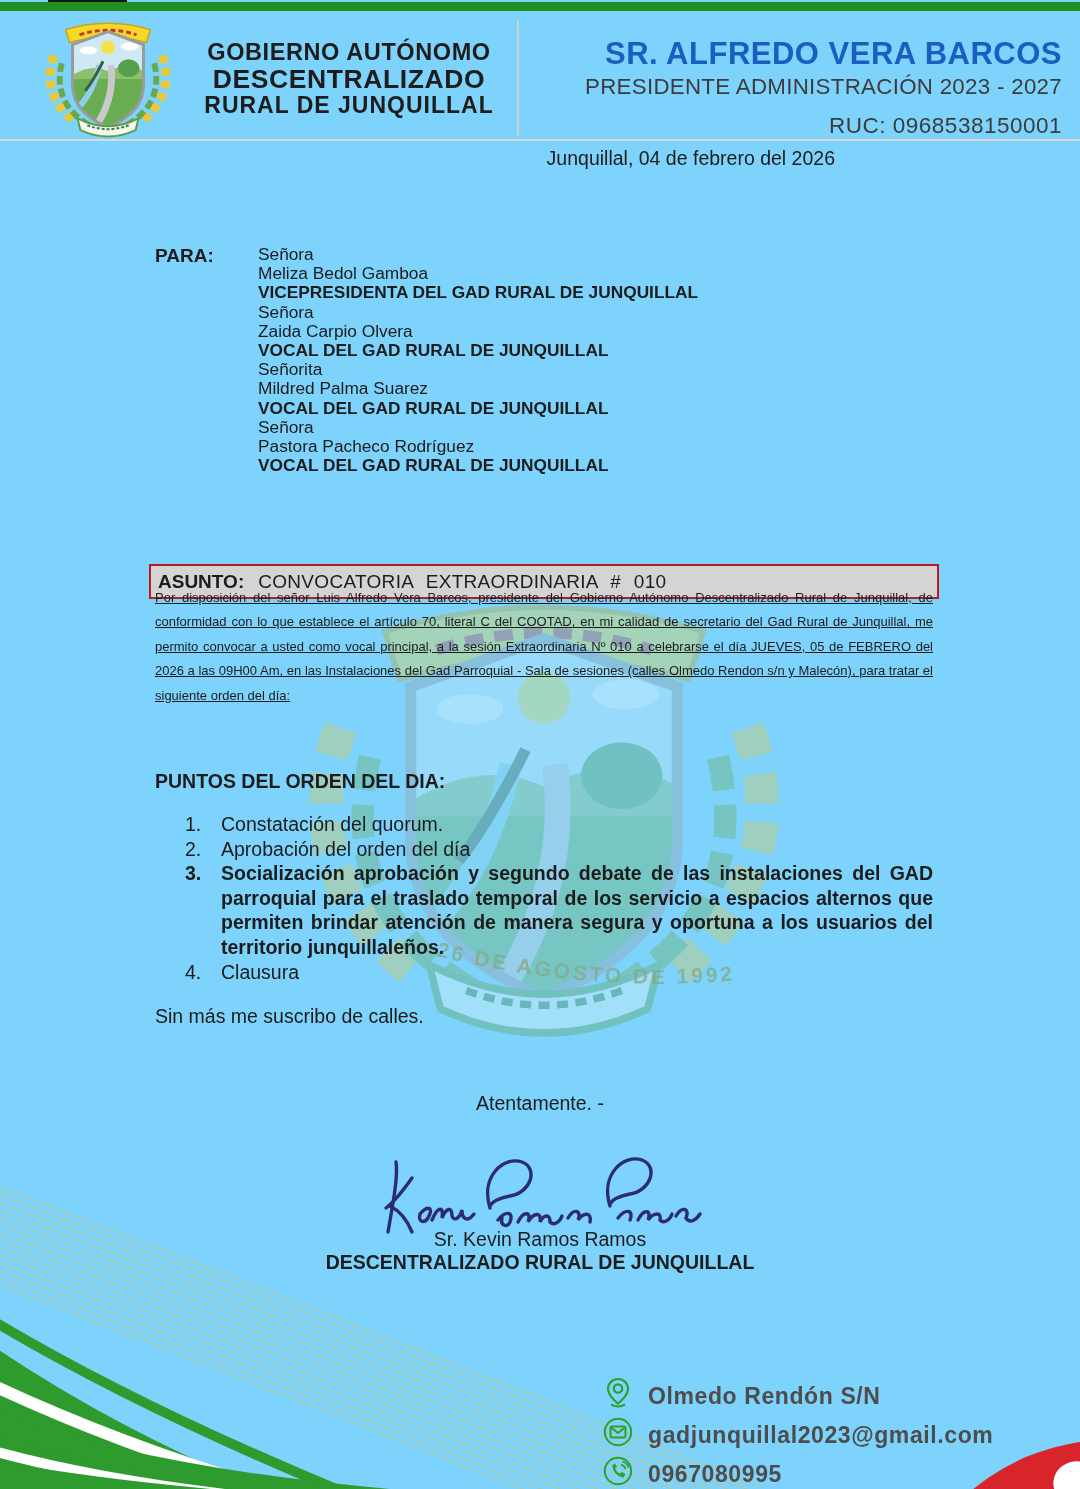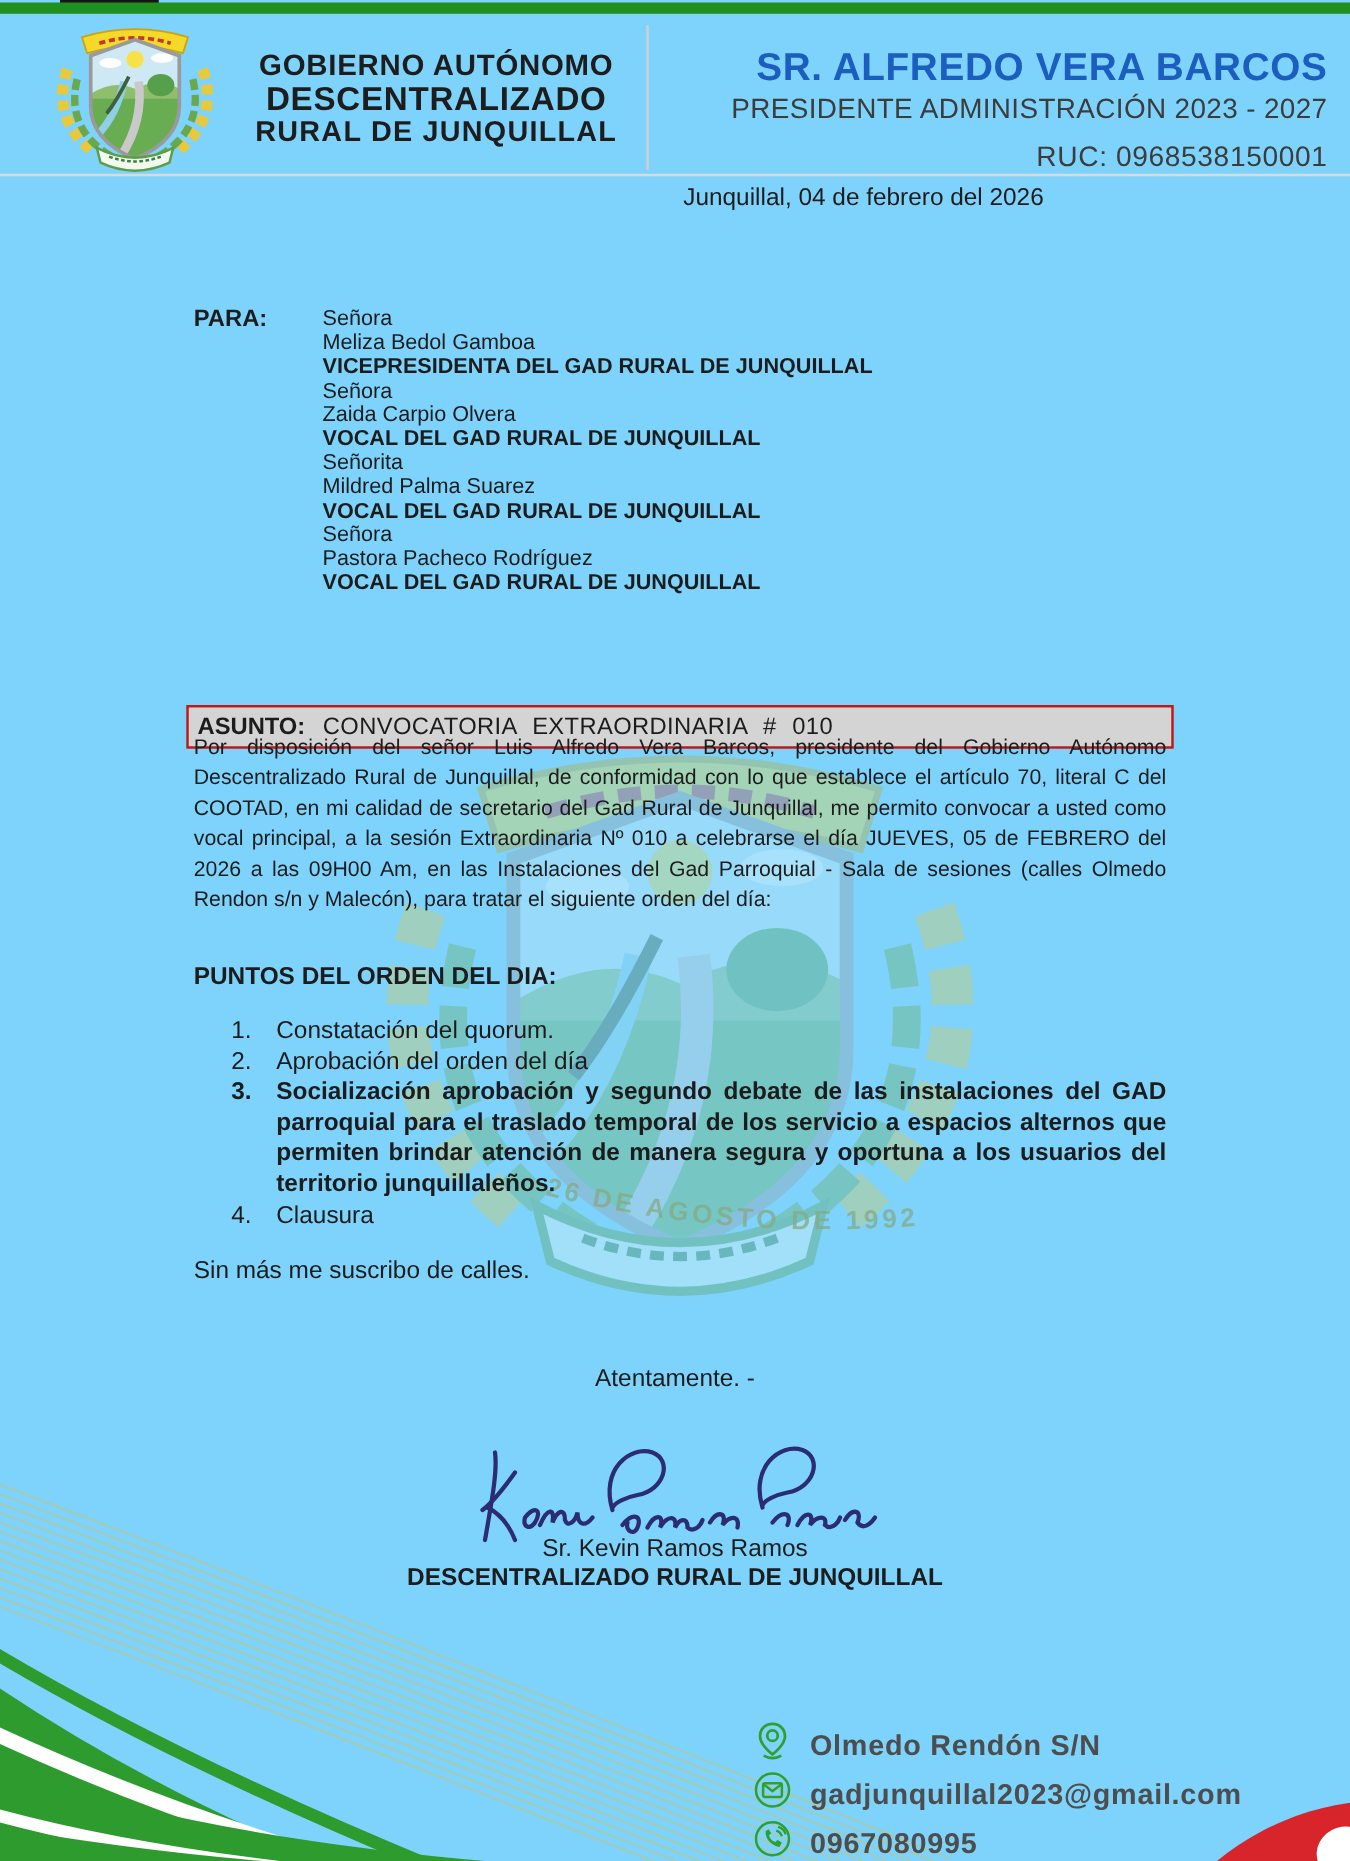--- a/index.html
+++ b/index.html
@@ -29,22 +29,22 @@
   
   .content{position:absolute;left:0;top:0;width:983px;height:1489px;z-index:2;}
   .date-line{position:absolute;right:148px;top:147px;font-size:19.5px;}
   .para-label{position:absolute;left:155px;top:245px;font-size:19px;font-weight:bold;}
   .recipients{position:absolute;left:258px;top:245px;width:560px;font-size:17.3px;line-height:19.2px;}
   .recipient-title{font-weight:bold;}
   .subject-box{position:absolute;left:149px;top:536px;width:779px;height:31px;
     background:#d4d4d4;border:2px solid #b91c1c;display:flex;align-items:center;padding-left:7px;margin-top:28px;}
   .subject-label{font-size:19px;font-weight:bold;}
   .subject-text{font-size:19px;margin-left:14px;word-spacing:7px;letter-spacing:.3px;}
-  .body-par{position:absolute;left:155px;top:586px;width:778px;font-size:17px;
-    line-height:24.4px;text-align:justify;}
+  .body-par{position:absolute;left:155px;top:586px;width:778px;font-size:13px;
+    line-height:24.4px;text-align:justify;text-decoration:underline;}
   .agenda-heading{position:absolute;left:155px;top:770px;font-size:19.5px;font-weight:bold;}
   .agenda{position:absolute;left:185px;top:812px;width:748px;font-size:19.5px;line-height:24.6px;}
   .agenda-item{display:flex;}
   .agenda-num{width:36px;flex:0 0 36px;}
   .agenda-text{flex:1;}
   .agenda-item.bold{font-weight:bold;}
   .agenda-item.bold .agenda-text{text-align:justify;}
   .closing-line{position:absolute;left:155px;top:1005px;font-size:19.5px;}
   .salute-line{position:absolute;left:0;top:1092px;width:1080px;text-align:center;font-size:19.5px;}
   .signature{position:absolute;left:372px;top:1148px;width:330px;height:95px;}

